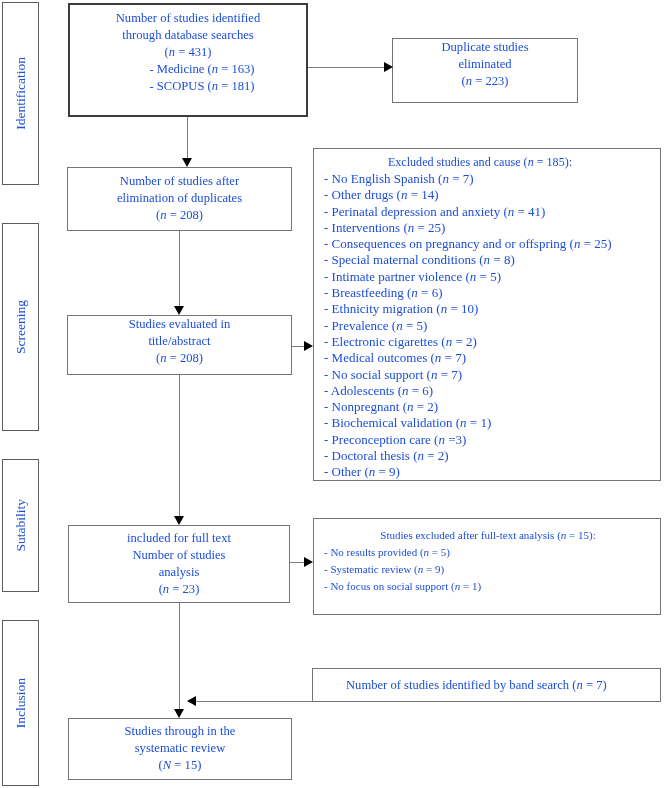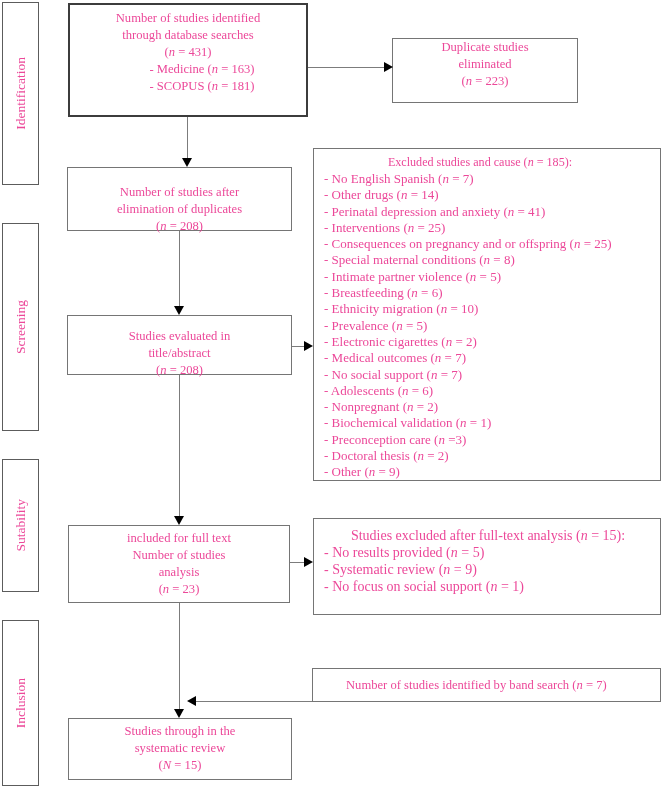--- a/index.html
+++ b/index.html
@@ -1,18 +1,18 @@
 <!DOCTYPE html>
 <html><head>
 <meta charset="utf-8">
 <style>
   html,body { margin:0; padding:0; background:#ffffff; }
   .fig {
     position:relative; width:667px; height:788px; background:#ffffff;
-    font-family:"Liberation Serif", serif; color:#ec4899; overflow:hidden;
+    font-family:"Liberation Serif", serif; color:#1d4ed8; overflow:hidden;
   }
   .box { position:absolute; box-sizing:border-box; background:#ffffff; border:1px solid #757575; }
   .box.dark { border:2px solid #3c3c3c; }
 
   
   .stage { left:2px; width:37px; border:1px solid #5c5c5c;
            display:flex; align-items:center; justify-content:center; }
   .stage span { writing-mode:vertical-rl; transform:rotate(180deg);
                 font-size:13.5px; white-space:nowrap; }
   .st-identification { top:2px;  height:183px; }
@@ -20,31 +20,31 @@
   .st-sutability     { top:459px; height:133px; }
   .st-inclusion      { top:620px; height:166px; }
 
   
   .line { line-height:17px; font-size:12.6px; }
   .center .line, .title { text-align:center; }
 
   .b-identified { left:68px; top:3px;  width:240px; height:114px; padding-top:5px; }
   .b-identified .items { margin-left:28px; text-align:left; }
   .b-dup        { left:392px; top:38px; width:186px; height:65px; }
-  .b-afterdup   { left:67px; top:167px; width:225px; height:64px; padding-top:16px; }
-  .b-titleabs   { left:67px; top:315px; width:225px; height:60px; padding-top:12px; }
+  .b-afterdup   { left:67px; top:167px; width:225px; height:64px; padding-top:5px; }
+  .b-titleabs   { left:67px; top:315px; width:225px; height:60px; padding-top:0; }
   .b-fulltext   { left:68px; top:525px; width:222px; height:78px; padding-top:4px; }
   .b-included   { left:68px; top:718px; width:224px; height:62px; padding-top:4px; }
 
   .b-excluded   { left:313px; top:148px; width:348px; height:333px; padding:5px 24px 0 10px; }
   .b-excluded .line { line-height:16.3px; font-size:13px; }
   .b-excluded .title { line-height:17px; font-size:12.1px; }
 
   .b-ftexcluded { left:313px; top:518px; width:348px; height:97px; padding:8px 8px 0 10px; }
-  .b-ftexcluded .line, .b-ftexcluded .title { line-height:17px; font-size:14px; }
+  .b-ftexcluded .line, .b-ftexcluded .title { line-height:17px; font-size:11px; }
 
   .b-band { left:312px; top:668px; width:349px; height:34px;
             display:flex; align-items:center; padding-left:33px; }
   .b-band .line { font-size:12.6px; }
 
   
   .hline, .vline { position:absolute; background:#7c7c7c; }
   .hline { height:1px; }
   .vline { width:1px; }
   

